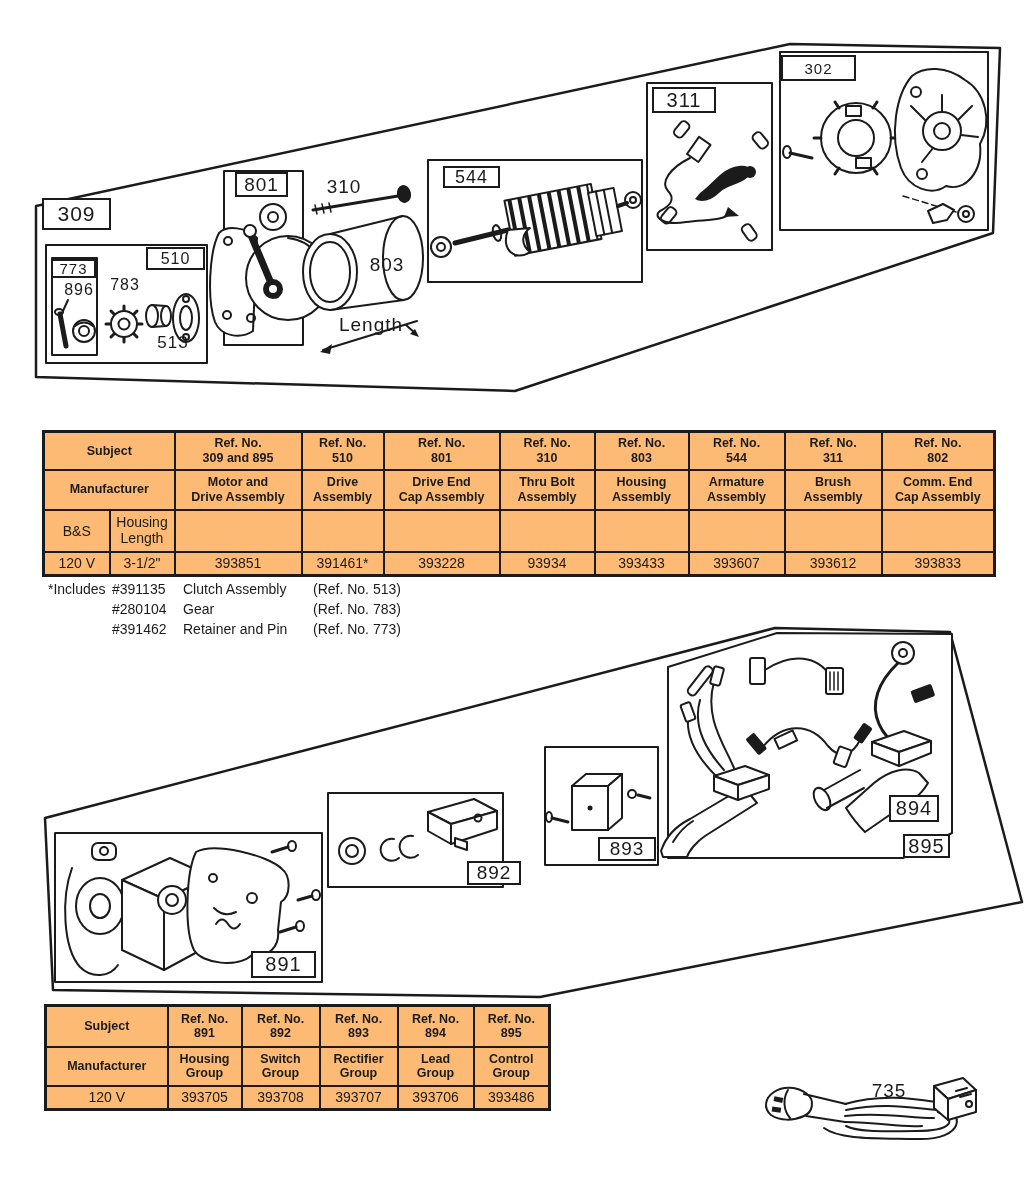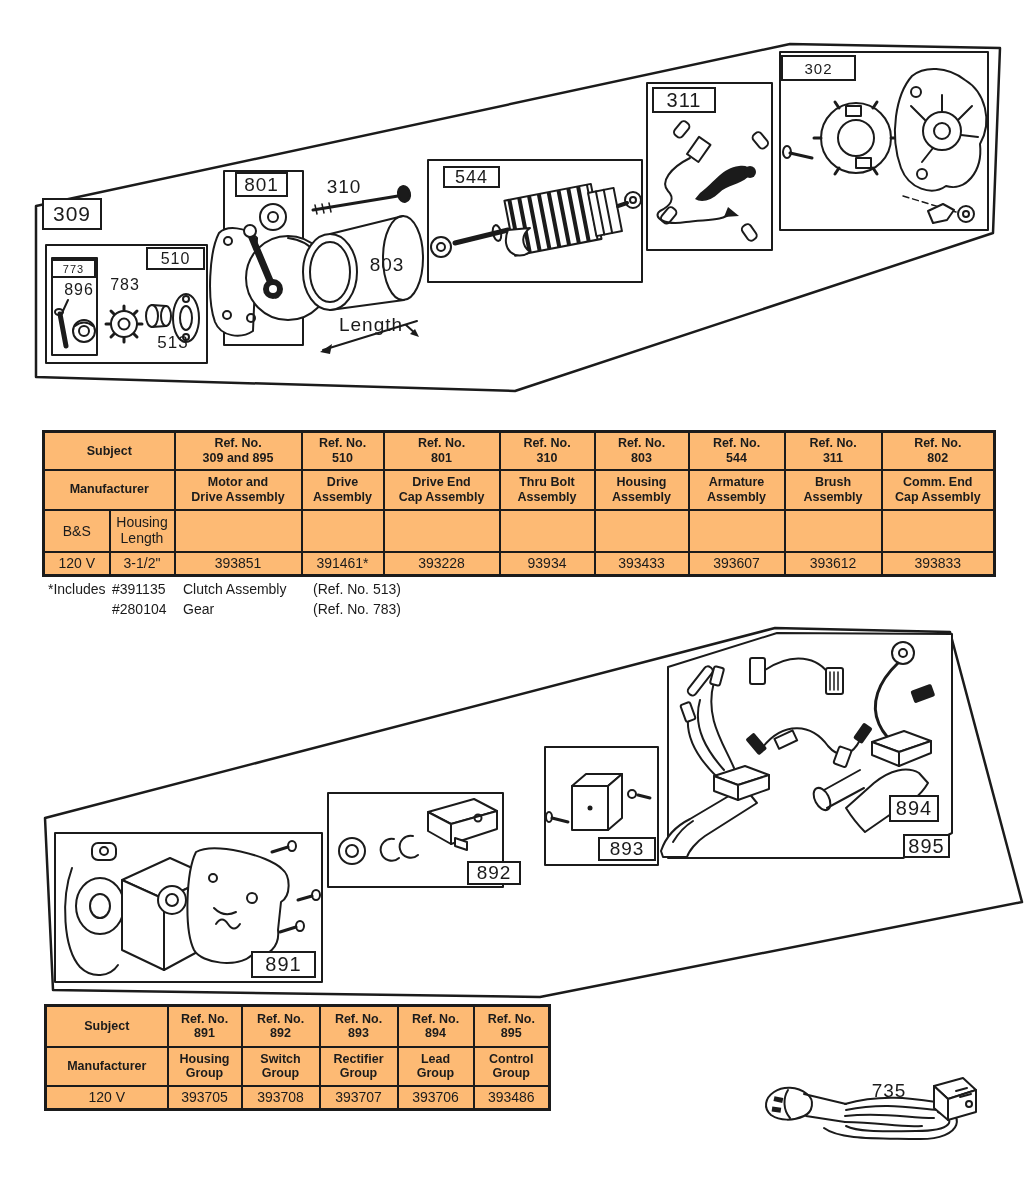--- a/index.html
+++ b/index.html
@@ -283,22 +283,22 @@
     <polygon points="934,1086 963,1078 976,1090 948,1099" fill="#ffffff"></polygon>
     <polygon points="934,1086 934,1108 948,1120 948,1099" fill="#ffffff"></polygon>
     <polygon points="976,1090 976,1112 948,1120 948,1099" fill="#ffffff"></polygon>
     <line x1="956" y1="1091" x2="967" y2="1088"></line>
     <line x1="960" y1="1097" x2="971" y2="1094"></line>
     <circle cx="969" cy="1104" r="3"></circle>
   </g>
  </g>
 </svg>
 
-<div class="co" style="left:42px;top:198px;width:60px;height:32px;font-size:21px">309</div>
-<div class="co" style="left:51px;top:259px;width:45px;height:19px;font-size:11px">773</div>
+<div class="co" style="left:42px;top:198px;width:69px;height:32px;font-size:21px">309</div>
+<div class="co" style="left:51px;top:259px;width:45px;height:19px;font-size:15px">773</div>
 <div class="fl" style="left:51px;top:281px;width:56px;font-size:16px">896</div>
 <div class="fl" style="left:103px;top:276px;width:44px;font-size:16px">783</div>
 <div class="co" style="left:146px;top:247px;width:59px;height:23px;font-size:16px">510</div>
 <div class="fl" style="left:150px;top:333px;width:46px;font-size:17px">513</div>
 <div class="co" style="left:235px;top:172px;width:53px;height:25px;font-size:19px">801</div>
 <div class="fl" style="left:324px;top:176px;width:40px;font-size:19px">310</div>
 <div class="fl" style="left:366px;top:254px;width:42px;font-size:19px">803</div>
 <div class="fl" style="left:332px;top:314px;width:78px;font-size:19px">Length</div>
 <div class="co" style="left:443px;top:166px;width:57px;height:22px;font-size:18px">544</div>
 <div class="co" style="left:652px;top:87px;width:64px;height:26px;font-size:20px">311</div>
@@ -430,20 +430,26 @@
         <span class="fn-num">#391135</span>
         <span class="fn-name">Clutch Assembly</span>
         <span class="fn-ref">(Ref. No. 513)</span>
       </div>
  <div class="fnr">
         <span class="fn-lead"></span>
         <span class="fn-num">#280104</span>
         <span class="fn-name">Gear</span>
         <span class="fn-ref">(Ref. No. 783)</span>
       </div>
+ <div class="fnr">
+        <span class="fn-lead"></span>
+        <span class="fn-num">#391462</span>
+        <span class="fn-name">Retainer and Pin</span>
+        <span class="fn-ref">(Ref. No. 773)</span>
+      </div>
 </div>
 
 <table class="tbl" style="left:44px;top:1004px;width:504px">
  <colgroup>
   <col style="width:122px">
         <col style="width:74px">
         <col style="width:78px">
         <col style="width:78px">
         <col style="width:76px">
         <col style="width:76px">

